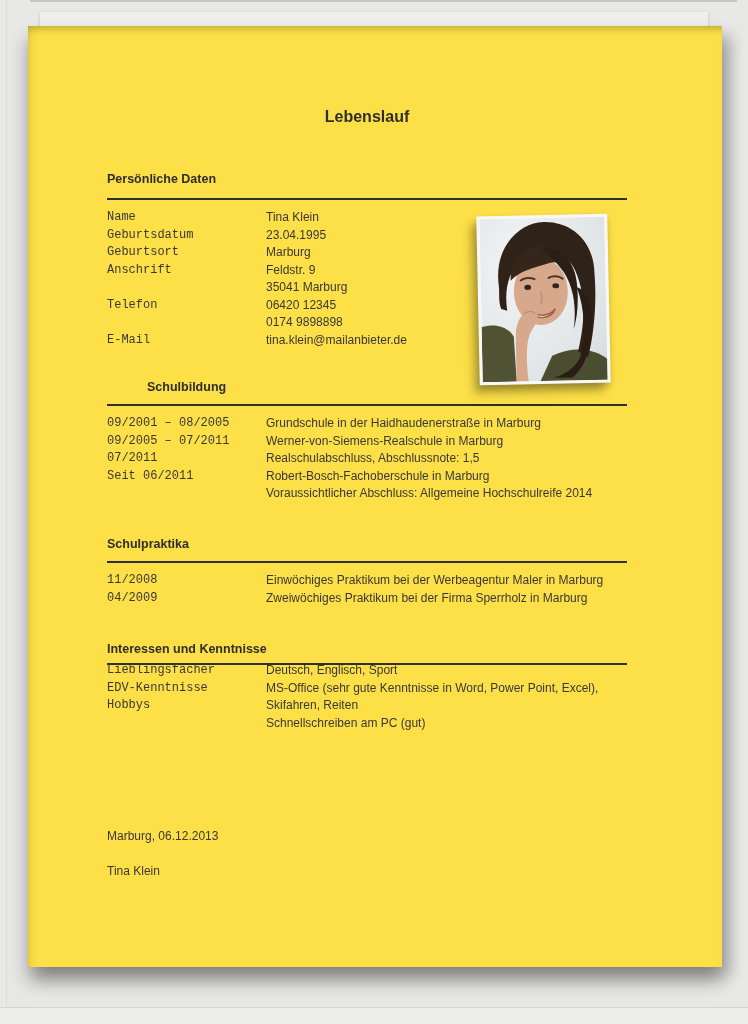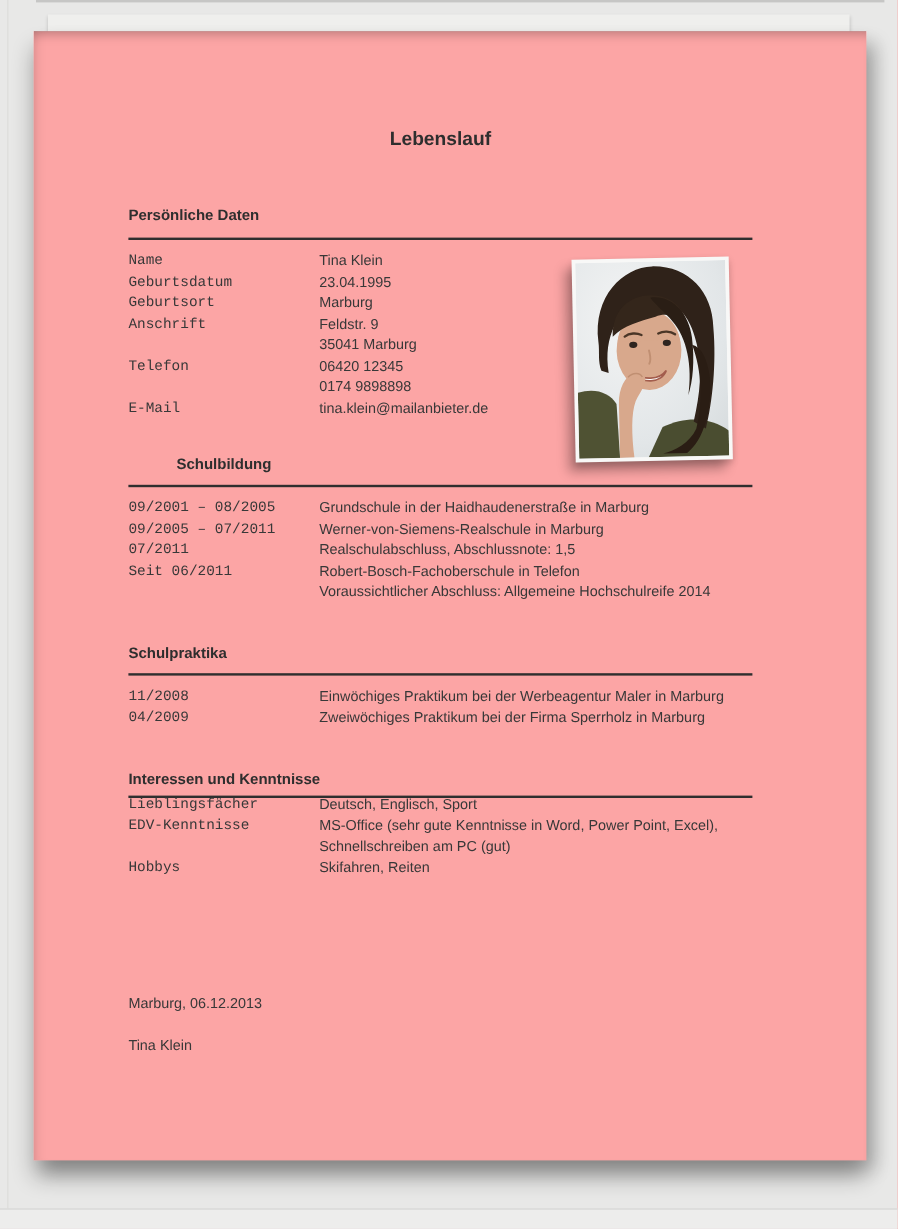--- a/index.html
+++ b/index.html
@@ -40,21 +40,21 @@
     left: 40px; top: 12px;
     width: 668px; height: 50px;
     background: #efefed;
     box-shadow: 0 1px 3px rgba(0,0,0,0.18);
   }
   
   .paper {
     position: absolute;
     left: 28px; top: 26px;
     width: 694px; height: 941px;
-    background: #fca5a5;
+    background: #fde047;
     box-shadow:
       inset 0 9px 10px -7px rgba(0,0,0,0.28),
       inset 9px 0 10px -8px rgba(0,0,0,0.15),
       0 14px 18px rgba(0,0,0,0.32),
       9px 9px 14px rgba(0,0,0,0.18);
   }
   .doc-title {
     position: absolute;
     left: 79px; top: 82px;
     width: 520px;
@@ -225,21 +225,21 @@
     <div class="row">
         <span class="lbl">09/2005 – 07/2011</span>
         <span class="val">Werner-von-Siemens-Realschule in Marburg</span>
       </div>
     <div class="row">
         <span class="lbl">07/2011</span>
         <span class="val">Realschulabschluss, Abschlussnote: 1,5</span>
       </div>
     <div class="row">
         <span class="lbl">Seit 06/2011</span>
-        <span class="val">Robert-Bosch-Fachoberschule in Telefon</span>
+        <span class="val">Robert-Bosch-Fachoberschule in Marburg</span>
       </div>
     <div class="row">
         <span class="lbl"></span>
         <span class="val">Voraussichtlicher Abschluss: Allgemeine Hochschulreife 2014</span>
       </div>
   </div>
 
   <div class="sec-heading h-sp">Schulpraktika</div>
   <div class="sec-rule rule-sp"></div>
   <div class="rows rows-sp">
@@ -258,25 +258,25 @@
   <div class="rows rows-ik">
     <div class="row">
         <span class="lbl">Lieblingsfächer</span>
         <span class="val">Deutsch, Englisch, Sport</span>
       </div>
     <div class="row">
         <span class="lbl">EDV-Kenntnisse</span>
         <span class="val">MS-Office (sehr gute Kenntnisse in Word, Power Point, Excel),</span>
       </div>
     <div class="row">
-        <span class="lbl"></span>
-        <span class="val">Schnellschreiben am PC (gut)</span>
-      </div>
-    <div class="row">
         <span class="lbl">Hobbys</span>
         <span class="val">Skifahren, Reiten</span>
       </div>
+    <div class="row">
+        <span class="lbl"></span>
+        <span class="val">Schnellschreiben am PC (gut)</span>
+      </div>
   </div>
 
   <div class="footer-line place-date">Marburg, 06.12.2013</div>
   <div class="footer-line signature">Tina Klein</div>
 
 </div>
 
 </body></html>

